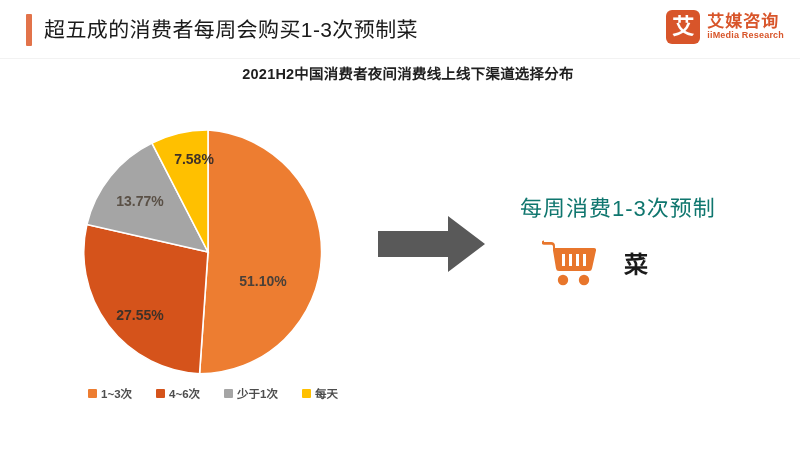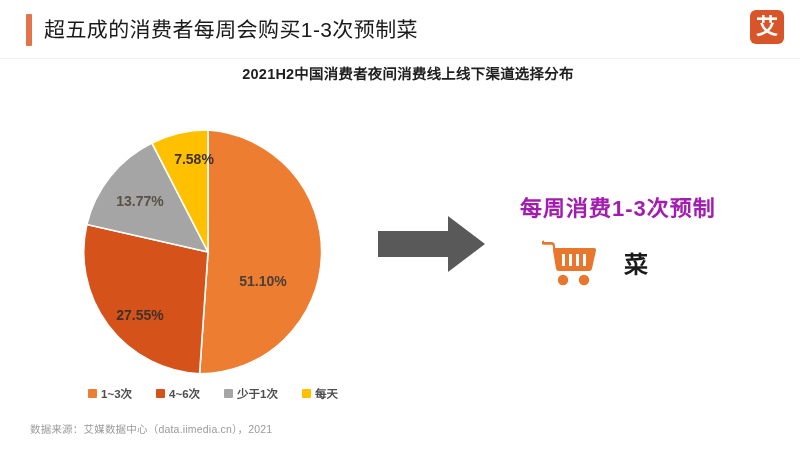--- a/index.html
+++ b/index.html
@@ -68,21 +68,21 @@
   .legend-item{display:flex;align-items:center;gap:4px;white-space:nowrap;}
   .legend-swatch{width:9px;height:9px;display:inline-block;border-radius:1px;}
   .legend-label{font-size:11.5px;color:#4d4d4d;font-weight:bold;}
 
   
   .arrow{position:absolute;left:378px;top:214px;width:108px;height:60px;}
 
   
   .callout{position:absolute;left:520px;top:196px;width:270px;}
   .callout-line1{
-    font-size:22px;font-weight:bold;color:#a21caf;
+    font-size:22px;font-weight:normal;color:#0f766e;
     letter-spacing:1px;white-space:nowrap;line-height:1.2;
   }
   .callout-row{
     display:flex;align-items:center;gap:26px;margin-top:16px;padding-left:22px;
   }
   .cart-icon{width:56px;height:48px;flex:none;}
   .callout-line2{font-size:24px;font-weight:bold;color:#1a1a1a;letter-spacing:1px;}
   .callout-pct{
     margin-top:14px;padding-left:84px;
     font-size:30px;font-weight:bold;color:#C9955F;letter-spacing:1px;
@@ -99,20 +99,24 @@
 
 <div class="canvas">
 
   <div class="title-accent"></div>
   <div class="main-title">超五成的消费者每周会购买1-3次预制菜</div>
   <div class="header-rule"></div>
   <div class="sub-title">2021H2中国消费者夜间消费线上线下渠道选择分布</div>
 
   <div class="logo">
     <div class="logo-mark">艾</div>
+    <div class="logo-text">
+      <span class="logo-cn">艾媒咨询</span>
+      <span class="logo-en">iiMedia Research</span>
+    </div>
   </div>
 
   <div class="pie-wrap">
     <svg class="pie-svg" viewBox="0 0 260 256">
 
       <path fill="#ED7D31" stroke="#ffffff" stroke-width="1.6" d="M130,128 L130,6 A122,122 0 0 1 121.57,249.71 Z"></path>
 
       <path fill="#D5531B" stroke="#ffffff" stroke-width="1.6" d="M130,128 L121.57,249.71 A122,122 0 0 1 8.85,100.45 Z"></path>
 
       <path fill="#A5A5A5" stroke="#ffffff" stroke-width="1.6" d="M130,128 L8.85,100.45 A122,122 0 0 1 73.97,19.11 Z"></path>
@@ -158,15 +162,14 @@
         <rect fill="#ffffff" x="27" y="16" width="3" height="12"></rect>
         <rect fill="#ffffff" x="34" y="16" width="3" height="12"></rect>
         <rect fill="#ffffff" x="41" y="16" width="3" height="12"></rect>
         <circle fill="#E8762C" cx="21" cy="42" r="5.2"></circle>
         <circle fill="#E8762C" cx="42" cy="42" r="5.2"></circle>
       </svg>
       <div class="callout-line2">菜</div>
     </div>
   </div>
 
-  <div class="footer">数据来源：艾媒数据中心（data.iimedia.cn），2021</div>
 
 </div>
 
 </body></html>

